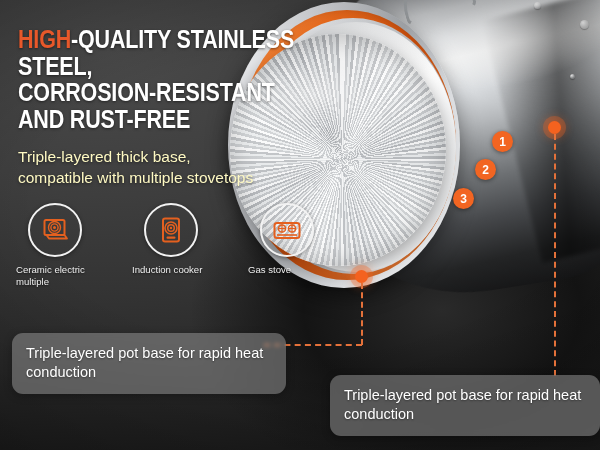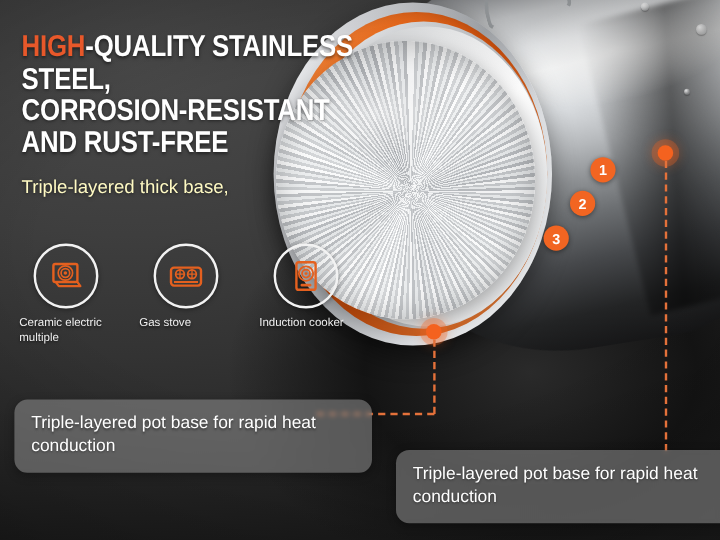--- a/index.html
+++ b/index.html
@@ -114,21 +114,21 @@
     text-shadow:0 1px 3px rgba(0,0,0,.5);
   }
   .headline .hl-accent{color:#e8582a;}
   .subhead{
     position:absolute;left:18px;top:146px;width:310px;
     font-size:15.5px;line-height:1.38;color:#fef9c3;font-weight:400;
     text-shadow:0 1px 3px rgba(0,0,0,.55);
   }
 
   
-  .features{position:absolute;left:16px;top:203px;display:flex;gap:22px;}
+  .features{position:absolute;left:16px;top:203px;display:flex;gap:38px;}
   .feature{width:78px;}
   .feat-circle{
     width:50px;height:50px;border-radius:50%;
     border:2px solid #f2f2f2;margin:0 auto;
     display:flex;align-items:center;justify-content:center;
     box-shadow:0 1px 4px rgba(0,0,0,.4);
   }
   .feat-caption{
     margin-top:7px;font-size:9.6px;line-height:1.25;color:#efefef;
     text-align:left;text-shadow:0 1px 2px rgba(0,0,0,.6);
@@ -152,21 +152,21 @@
     position:absolute;width:0;
     border-left:2px dashed #e4713a;
   }
 
   
   .callout{
     position:absolute;border-radius:11px;
     background:rgba(150,150,150,.52);
     backdrop-filter:blur(2px);
     color:#fff;font-size:14.5px;line-height:1.32;
-    padding:11px 32px 12px 14px;
+    padding:11px 8px 12px 14px;
     box-shadow:0 2px 8px rgba(0,0,0,.3);
     text-shadow:0 1px 2px rgba(0,0,0,.4);
   }
   #callout-left{left:12px;top:333px;width:252px;}
   #callout-right{left:330px;top:375px;width:248px;}
 </style>
 </head>
 <body>
 
 <div id="stage">
@@ -200,72 +200,73 @@
   <div class="bg-vignette"></div>
 
   <div class="headline">
     <span class="hl-accent">HIGH</span><span>-QUALITY STAINLESS STEEL,</span><br>
     <span>CORROSION-RESISTANT</span><br>
     <span>AND RUST-FREE</span>
   </div>
 
   <div class="subhead">
     <span>Triple-layered thick base,</span><br>
+    <span>compatible with multiple stovetops</span>
   </div>
 
   <div class="features">
 
     <div class="feature">
       <div class="feat-circle">
         <svg width="30" height="30" viewBox="0 0 30 30" aria-hidden="true">
           <rect x="4.5" y="5" width="20" height="15" rx="1.5" fill="none" stroke="#e4601f" stroke-width="2"></rect>
           <path d="M6.5 20 L9 23.5 H27 L24.5 20 Z" fill="none" stroke="#e4601f" stroke-width="1.8" stroke-linejoin="round"></path>
           <circle cx="14.5" cy="12.5" r="6" fill="none" stroke="#e4601f" stroke-width="1.4"></circle>
           <circle cx="14.5" cy="12.5" r="3.6" fill="none" stroke="#e4601f" stroke-width="1.4"></circle>
           <circle cx="14.5" cy="12.5" r="1.5" fill="#e4601f"></circle>
         </svg>
       </div>
       <div class="feat-caption">
         <span>Ceramic electric</span><br>
         <span>multiple</span>
+      </div>
+    </div>
+
+    <div class="feature">
+      <div class="feat-circle">
+        <svg width="30" height="30" viewBox="0 0 30 30" aria-hidden="true">
+          <rect x="7" y="3.5" width="16" height="23" rx="2" fill="none" stroke="#e4601f" stroke-width="2"></rect>
+          <circle cx="15" cy="13" r="6" fill="none" stroke="#e4601f" stroke-width="1.5"></circle>
+          <circle cx="15" cy="13" r="3.3" fill="none" stroke="#e4601f" stroke-width="1.5"></circle>
+          <circle cx="15" cy="13" r="1.2" fill="#e4601f"></circle>
+          <rect x="10.5" y="21.5" width="9" height="2.2" rx="1" fill="#e4601f"></rect>
+        </svg>
+      </div>
+      <div class="feat-caption">
+        <span>Induction cooker</span>
       </div>
     </div>
 
     <div class="feature">
       <div class="feat-circle">
         <svg width="32" height="30" viewBox="0 0 32 30" aria-hidden="true">
           <rect x="3.5" y="8" width="25" height="15" rx="2.5" fill="none" stroke="#e4601f" stroke-width="2"></rect>
           <circle cx="11" cy="13.5" r="3.6" fill="none" stroke="#e4601f" stroke-width="1.5"></circle>
           <circle cx="21" cy="13.5" r="3.6" fill="none" stroke="#e4601f" stroke-width="1.5"></circle>
           <line x1="11" y1="9.6" x2="11" y2="17.4" stroke="#e4601f" stroke-width="1.1"></line>
           <line x1="7.1" y1="13.5" x2="14.9" y2="13.5" stroke="#e4601f" stroke-width="1.1"></line>
           <line x1="21" y1="9.6" x2="21" y2="17.4" stroke="#e4601f" stroke-width="1.1"></line>
           <line x1="17.1" y1="13.5" x2="24.9" y2="13.5" stroke="#e4601f" stroke-width="1.1"></line>
           <line x1="6" y1="20" x2="26" y2="20" stroke="#e4601f" stroke-width="1.6"></line>
         </svg>
       </div>
       <div class="feat-caption">
         <span>Gas stove</span>
       </div>
     </div>
-
-    <div class="feature">
-      <div class="feat-circle">
-        <svg width="30" height="30" viewBox="0 0 30 30" aria-hidden="true">
-          <rect x="7" y="3.5" width="16" height="23" rx="2" fill="none" stroke="#e4601f" stroke-width="2"></rect>
-          <circle cx="15" cy="13" r="6" fill="none" stroke="#e4601f" stroke-width="1.5"></circle>
-          <circle cx="15" cy="13" r="3.3" fill="none" stroke="#e4601f" stroke-width="1.5"></circle>
-          <circle cx="15" cy="13" r="1.2" fill="#e4601f"></circle>
-          <rect x="10.5" y="21.5" width="9" height="2.2" rx="1" fill="#e4601f"></rect>
-        </svg>
-      </div>
-      <div class="feat-caption">
-        <span>Induction cooker</span>
-      </div>
-    </div>
   </div>
 
   <div class="badge" style="left:492px;top:131px;">1</div>
   <div class="badge" style="left:475px;top:159px;">2</div>
   <div class="badge" style="left:453px;top:188px;">3</div>
 
   <div class="hot-dot" style="left:355px;top:270px;"></div>
   <div class="dash-v" style="left:361px;top:283px;height:62px;"></div>
   <div class="dash-v" style="left:264px;top:344px;width:98px;height:0;border-left:0;border-top:2px dashed #e4713a;"></div>
 

